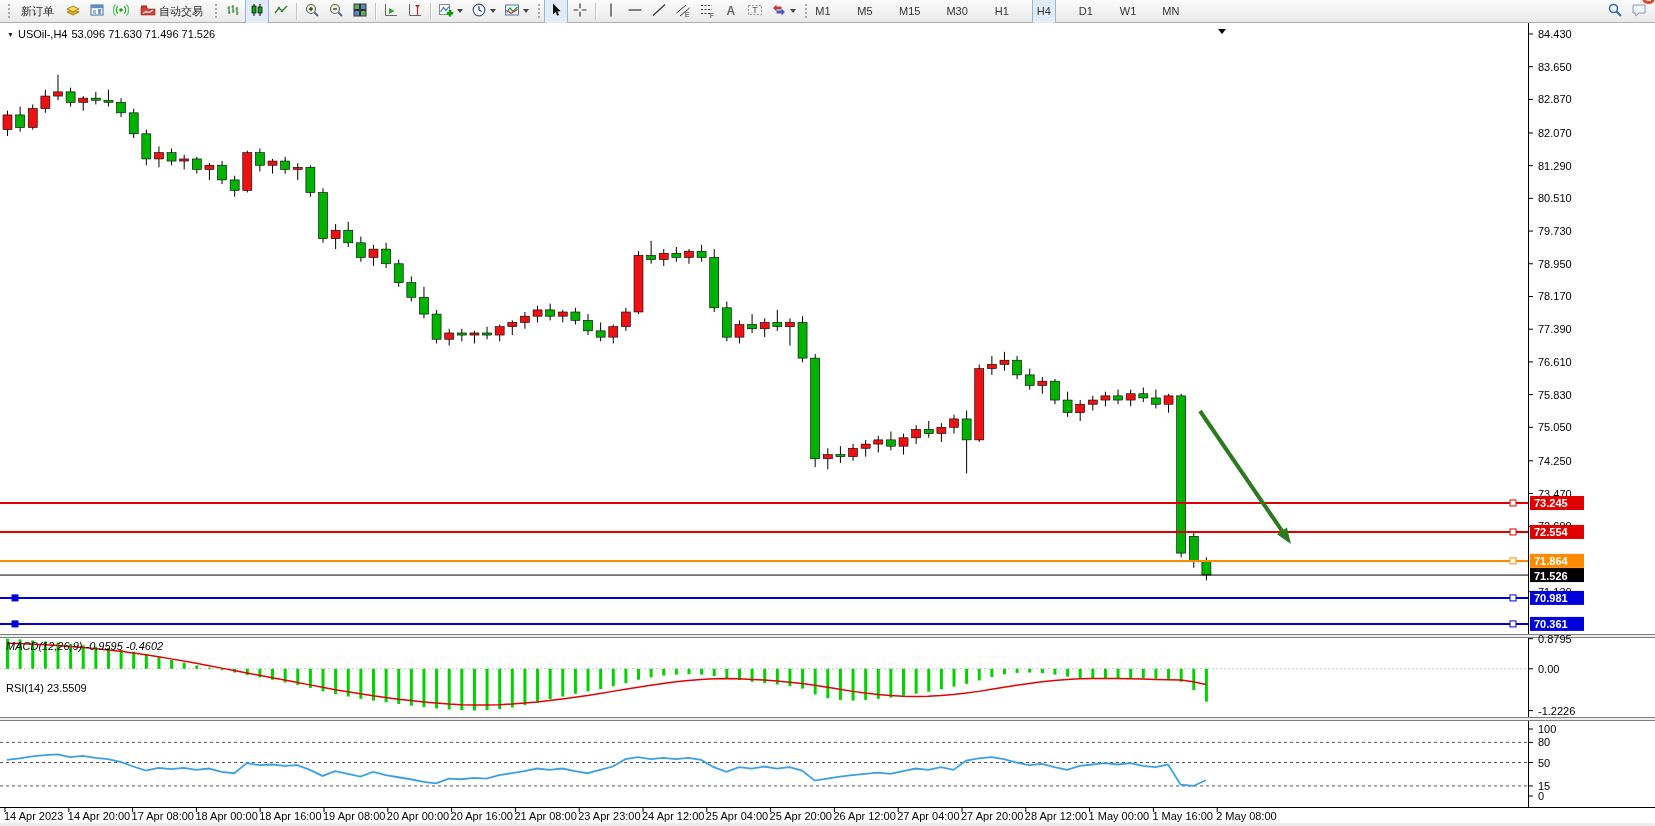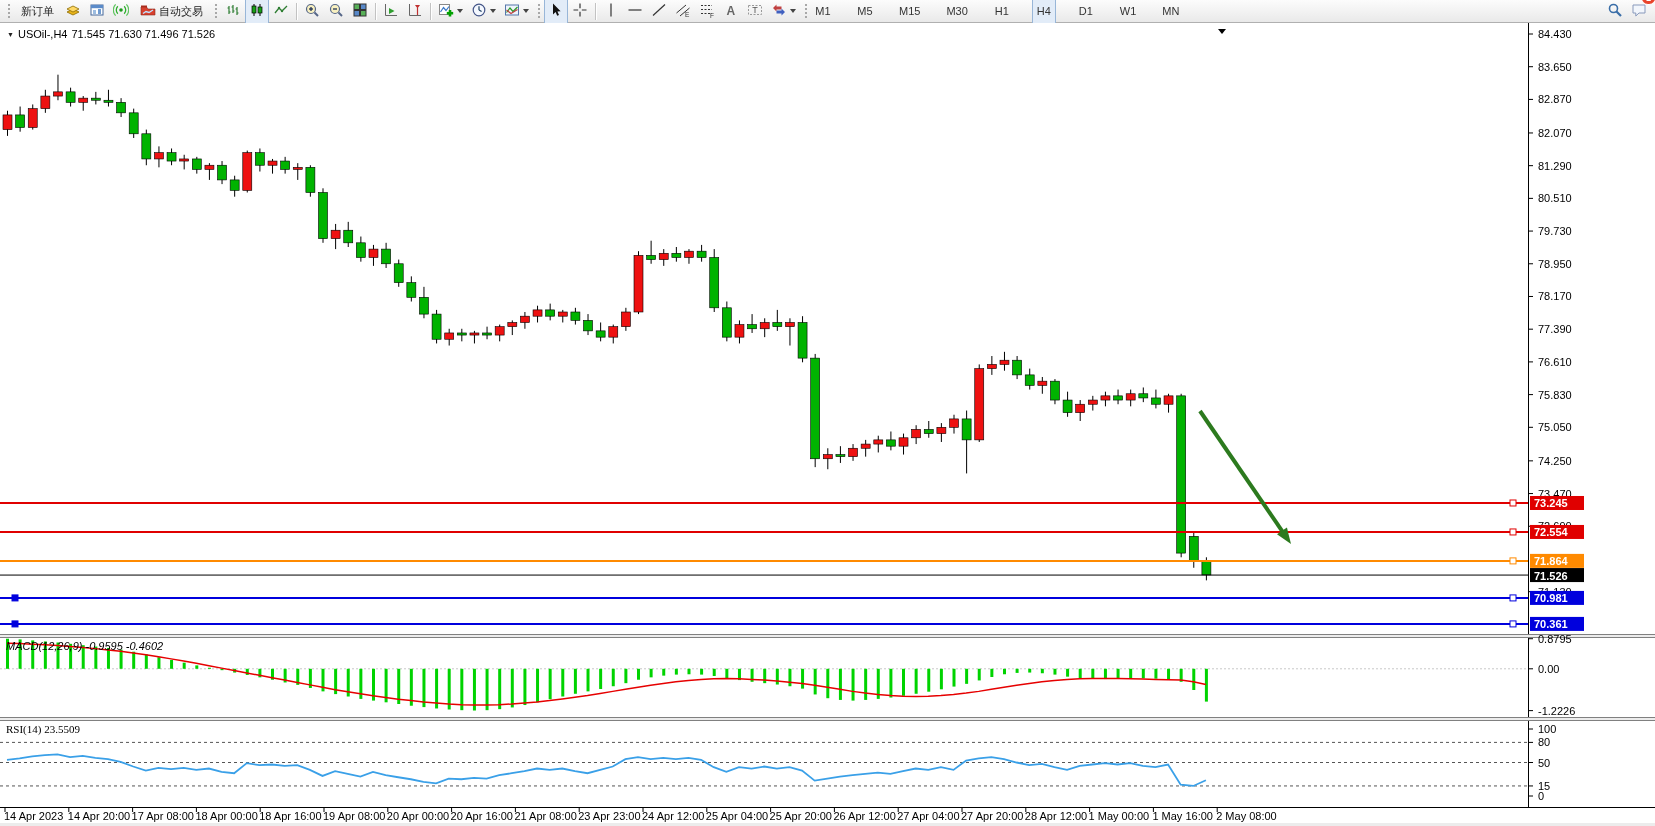--- a/index.html
+++ b/index.html
@@ -23,21 +23,21 @@
   .badge{position:absolute;top:-3px;right:-5px;background:#e8442c;color:#fff;border-radius:8px;
          font-size:9px;font-weight:bold;padding:1px 4px;line-height:10px;border:1px solid #fff;}
   .tf-btn{font-size:11px;color:#333;}
   
   #chart-wrap{position:relative;width:1655px;height:804px;background:#ffffff;}
   #chart-svg{position:absolute;left:0;top:0;}
   .overlay{position:absolute;font-size:11px;color:#000;z-index:5;pointer-events:none;}
   #chart-title{top:5px;left:7px;display:flex;align-items:center;gap:4px;}
   #chart-title .tri{font-size:7px;color:#222;}
   #macd-label{top:617px;left:6px;font-style:italic;}
-  #rsi-label{top:700px;left:6px;font-family:Liberation Serif, serif;}
+  #rsi-label{top:659px;left:6px;}
 </style>
 </head>
 <body>
 
 <div class="toolbar">
   <div class="tb-grip"></div>
 
   <button class="tb-btn text">
     <span>新订单</span>
   </button>
@@ -695,17 +695,17 @@
         <text x="1152.3999999999999" y="797" font-size="11" font-family="Liberation Sans,sans-serif" fill="#000">1 May 16:00</text>
         <line x1="1217.2" y1="784" x2="1217.2" y2="789" stroke="#000"></line>
         <text x="1216.2" y="797" font-size="11" font-family="Liberation Sans,sans-serif" fill="#000">2 May 08:00</text>
       </g>
       <rect x="0" y="800" width="1655" height="4" fill="#ececec"></rect>
     </svg>
 
   <div class="overlay" id="chart-title">
     <span class="tri">▼</span>
     <span>USOil-,H4</span>
-    <span>71.545 71.630 71.496 71.526</span>
+    <span>53.096 71.630 71.496 71.526</span>
   </div>
   <div class="overlay" id="macd-label">MACD(12,26,9) -0.9595 -0.4602</div>
   <div class="overlay" id="rsi-label">RSI(14) 23.5509</div>
 </div>
 
 </body></html>

